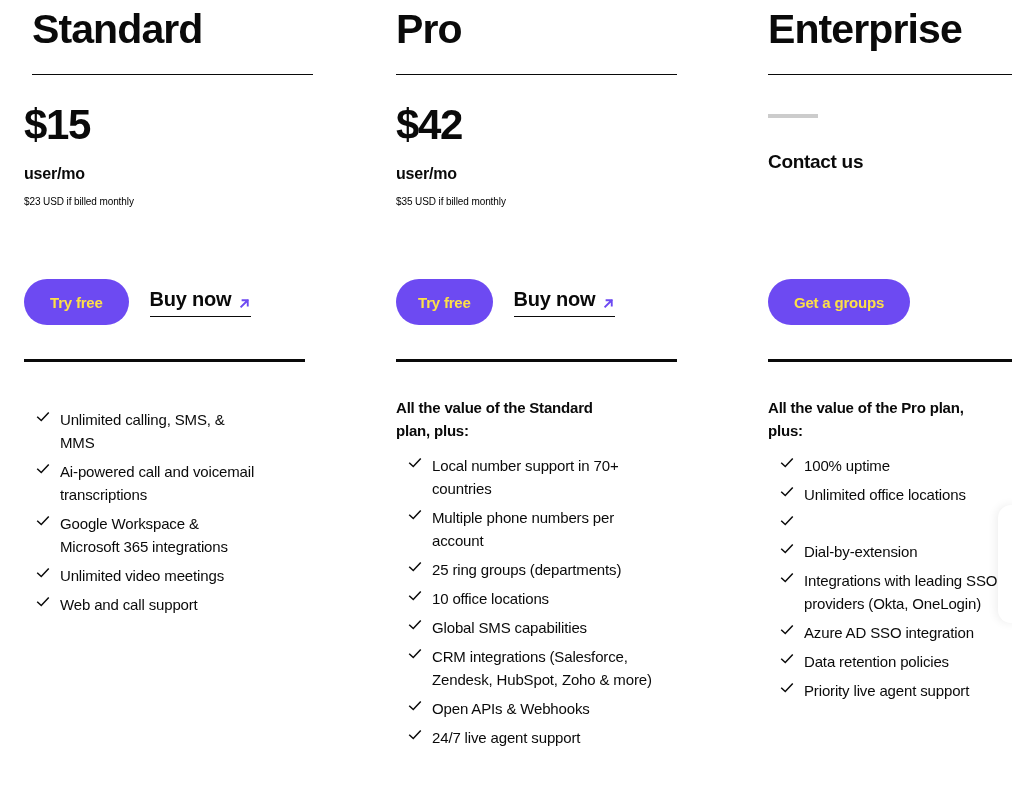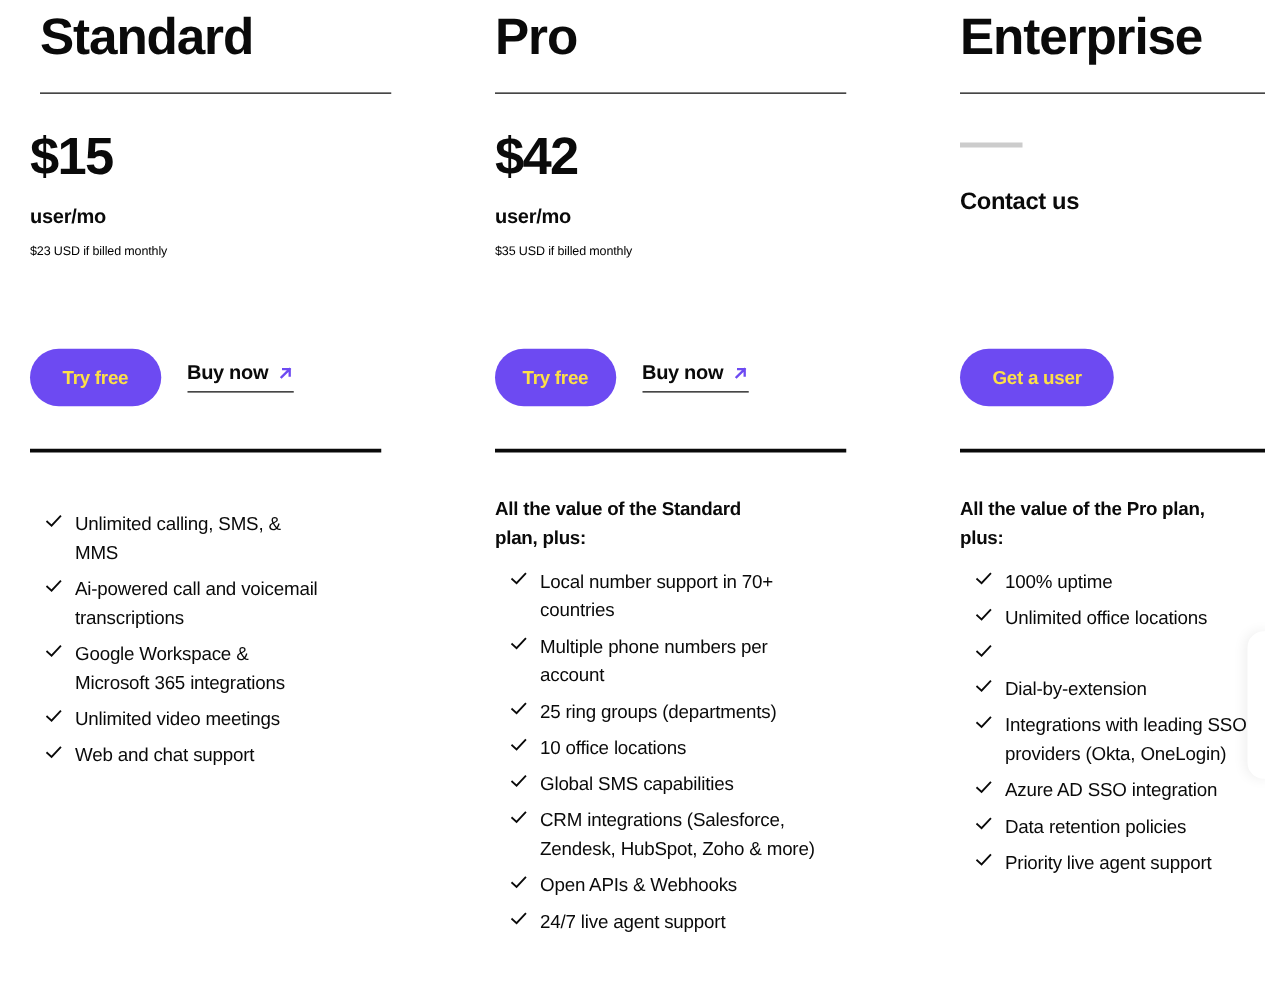--- a/index.html
+++ b/index.html
@@ -135,21 +135,21 @@
   }
   .btn-pill.wide { padding: 0 26px; }
 
   .link-buy {
     display: inline-flex;
     align-items: center;
     gap: 7px;
     margin-left: 21px;
     text-decoration: none;
     color: #0a0a0a;
-    font-size: 16px;
+    font-size: 20px;
     font-weight: 700;
     letter-spacing: -0.25px;
     border-bottom: 1.6px solid #0a0a0a;
     padding-bottom: 5px;
     cursor: pointer;
   }
   .arrow-ne {
     display: inline-block;
     width: 13px;
     height: 13px;
@@ -279,21 +279,21 @@
               </svg>
           </span>
           <span class="feature-text">Unlimited video meetings</span>
         </li>
         <li class="feature-item">
           <span class="check-icon">
             <svg width="14" height="14" viewBox="0 0 16 16" aria-hidden="true">
                 <path d="M2 8.3L6 12L14 3.4" stroke="#0a0a0a" stroke-width="1.7" fill="none" stroke-linecap="square"></path>
               </svg>
           </span>
-          <span class="feature-text">Web and chat support</span>
+          <span class="feature-text">Web and call support</span>
         </li>
       </ul>
     </div>
   </div>
 
   <div class="plan-col pro">
     <div class="plan-inner">
       <h2 class="plan-name">Pro</h2>
       <div class="rule-thin"></div>
     </div>
@@ -394,21 +394,21 @@
       <h2 class="plan-name">Enterprise</h2>
       <div class="rule-thin"></div>
     </div>
 
     <div class="price-block">
       <div class="price-dash"></div>
       <div class="contact-label">Contact us</div>
     </div>
 
     <div class="cta-row" style="top:279px;">
-      <button class="btn-pill wide">Get a user</button>
+      <button class="btn-pill wide">Get a groups</button>
     </div>
 
     <div class="rule-thick"></div>
 
     <div class="features">
       <p class="features-intro">All the value of the Pro plan, plus:</p>
       <ul class="feature-list">
         <li class="feature-item">
           <span class="check-icon">
             <svg width="14" height="14" viewBox="0 0 16 16" aria-hidden="true">

